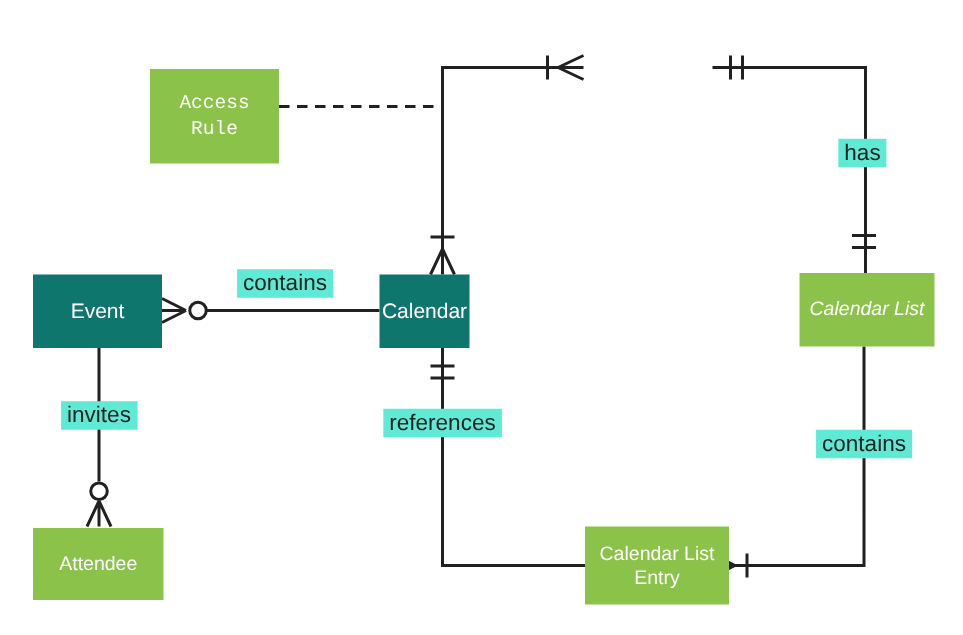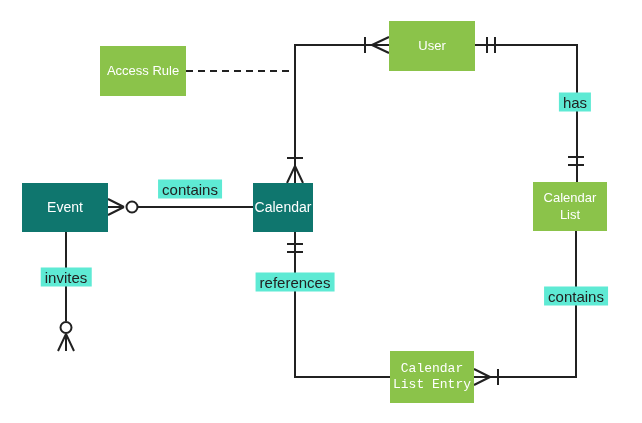--- a/index.html
+++ b/index.html
@@ -59,36 +59,36 @@
   </svg>
 
   <div class="entity entity--primary" style="left:22px;top:183px;width:86px;height:49px;">
     <span>Event</span>
   </div>
 
   <div class="entity entity--primary" style="left:253px;top:183px;width:60px;height:49px;">
     <span>Calendar</span>
   </div>
 
-  <div class="entity entity--secondary" style="left:100px;top:46px;width:86px;height:50px;">
+  <div class="entity entity--secondary" style="left:100px;top:46px;width:86px;height:63px;font-family:Liberation Mono, monospace;">
     <span>Access Rule</span>
   </div>
 
-  <div class="entity entity--secondary" style="left:389px;top:21px;width:86px;height:50px;">
-    <span>User</span>
-  </div>
 
-  <div class="entity entity--secondary" style="left:533px;top:182px;width:74px;height:49px;">
+  <div class="entity entity--secondary" style="left:533px;top:182px;width:90px;height:49px;font-style:italic;">
     <span>Calendar List</span>
   </div>
 
-  <div class="entity entity--secondary" style="left:390px;top:351px;width:84px;height:52px;font-family:Liberation Mono, monospace;">
+  <div class="entity entity--secondary" style="left:390px;top:351px;width:96px;height:52px;">
     <span>Calendar List Entry</span>
   </div>
 
+  <div class="entity entity--secondary" style="left:22px;top:352px;width:87px;height:48px;">
+    <span>Attendee</span>
+  </div>
 
   <div class="rel-label" style="left:190px;top:189px;">contains</div>
 
   <div class="rel-label" style="left:66px;top:277px;">invites</div>
 
 
   <div class="rel-label" style="left:575px;top:102px;">has</div>
 
   <div class="rel-label" style="left:576px;top:296px;">contains</div>
 

